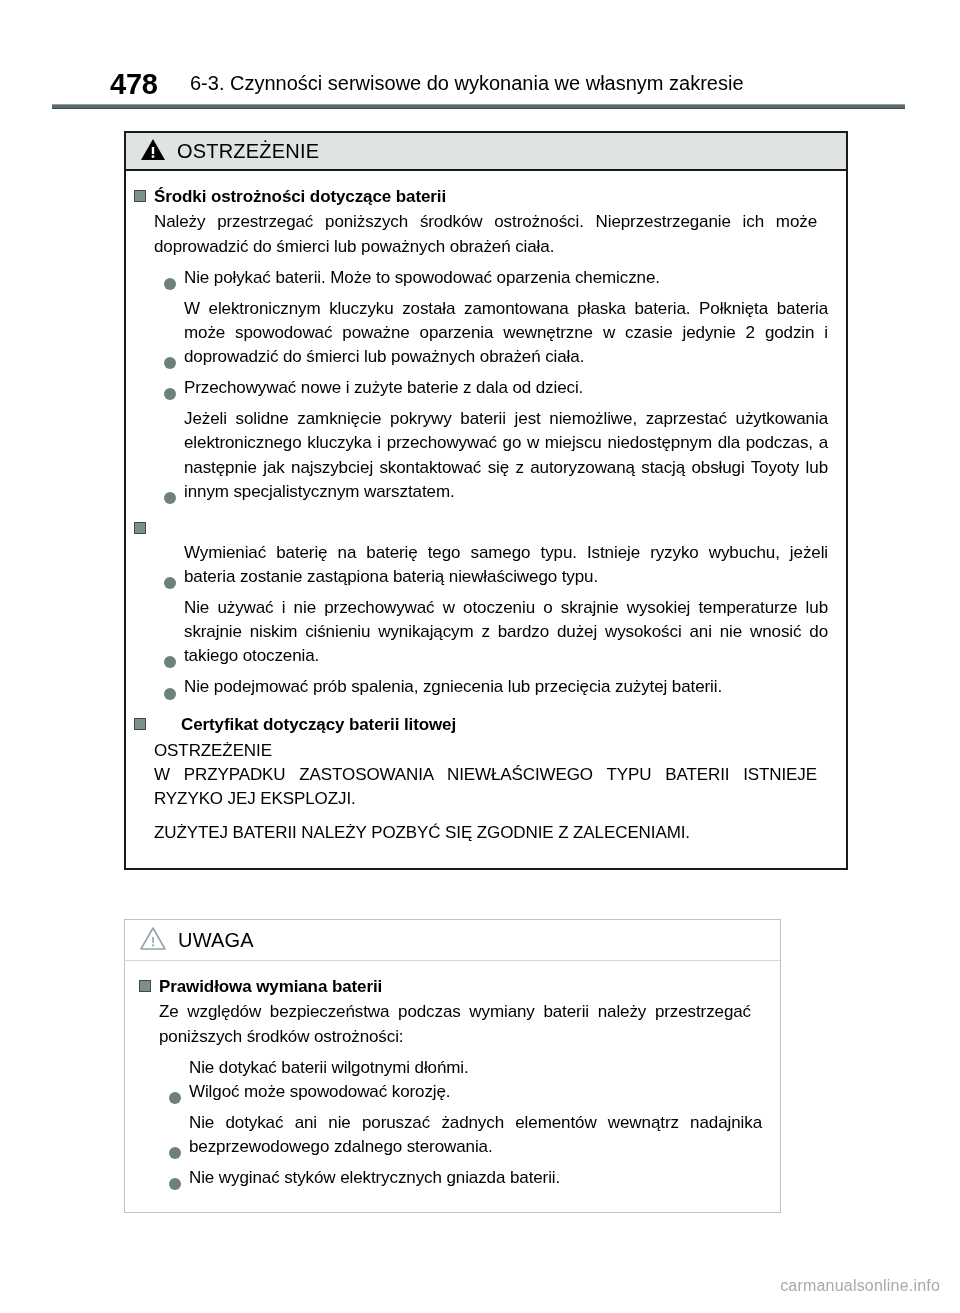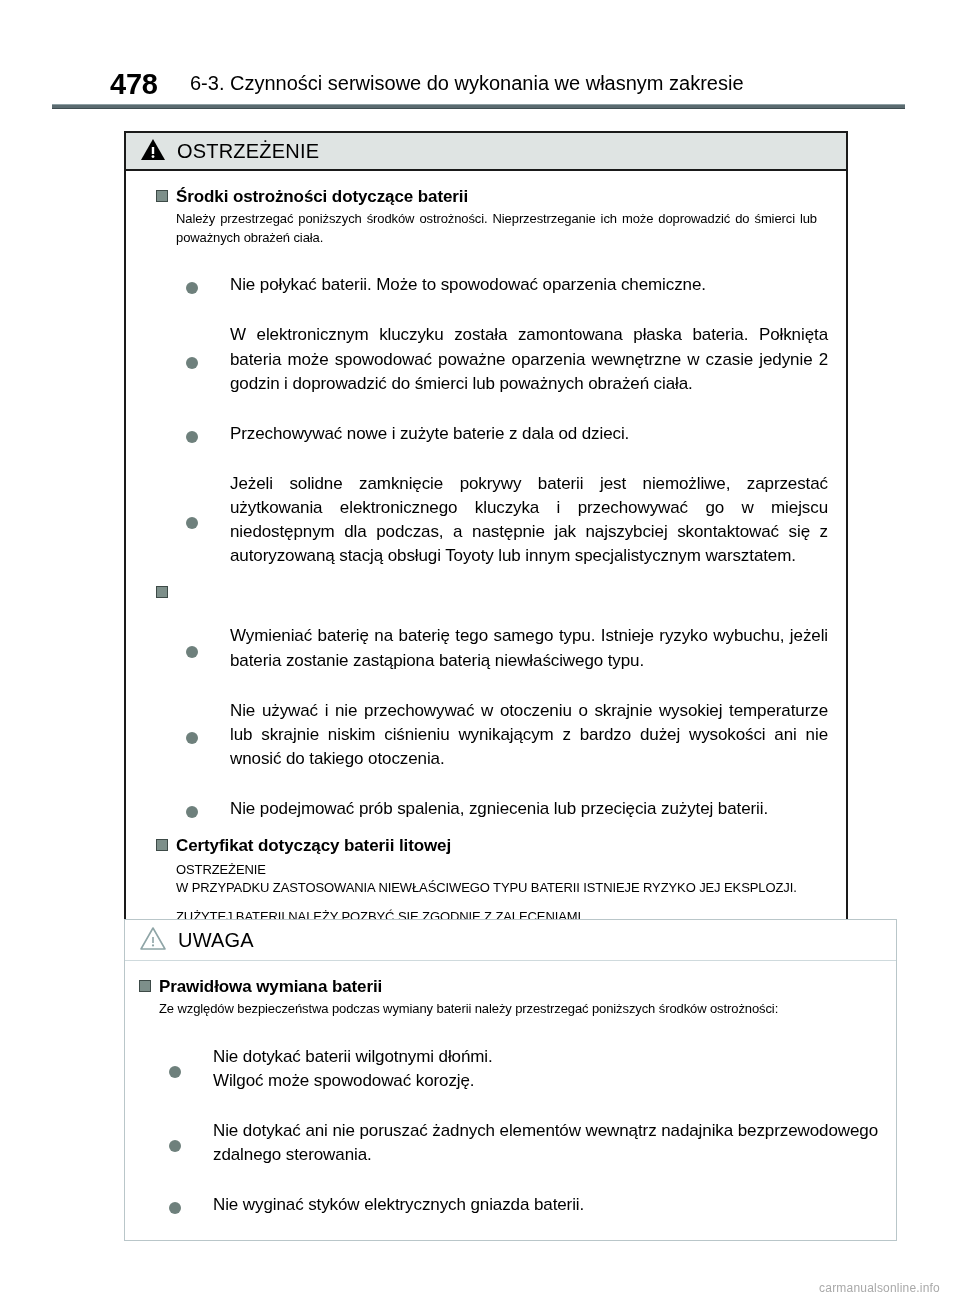--- a/index.html
+++ b/index.html
@@ -58,21 +58,21 @@
   }
   .box-warning {
     left: 124px;
     top: 131px;
     width: 724px;
     border: 2px solid #1a1a1a;
   }
   .box-caution {
     left: 124px;
     top: 919px;
-    width: 773px;
+    width: 657px;
     border: 1.5px solid #b9c6c9;
   }
 
   .box-head {
     display: flex;
     align-items: center;
     box-sizing: border-box;
     padding: 0 0 0 14px;
   }
   .box-warning .box-head {
@@ -87,21 +87,21 @@
   }
   .box-head-label {
     font-size: 20px;
     margin-left: 11px;
     letter-spacing: 0.2px;
   }
   .tri-icon { display: block; }
 
   .box-body {
     box-sizing: border-box;
-    padding: 14px 18px 18px 30px;
+    padding: 14px 18px 18px 8px;
   }
   .box-caution .box-body {
     padding: 14px 18px 22px 14px;
   }
 
   
   .sec {
     display: flex;
     align-items: flex-start;
     margin-bottom: 2px;
@@ -122,35 +122,34 @@
     line-height: 1.38;
     letter-spacing: -0.1px;
   }
   .sec-title.just {
     text-align: justify;
   }
 
   
   .para {
     margin: 2px 11px 4px 20px;
-    font-size: 13px;
+    font-size: 17px;
     line-height: 1.42;
     text-align: justify;
     text-justify: inter-word;
     letter-spacing: -0.1px;
   }
   .para.nojust { text-align: left; }
   .para.tight { margin-bottom: 0; margin-top: 0; }
 
   
   .item {
     display: flex;
-    align-items: center;
-    margin: 26px 0 0 30px;
-    gap: 24px;
+    align-items: flex-end;
+    margin: 7px 0 0 30px;
   }
   .rd-bullet {
     flex: 0 0 auto;
     width: 12px;
     height: 12px;
     border-radius: 50%;
     background: #6e807c;
     margin-top: 6px;
     margin-right: 8px;
   }
@@ -166,21 +165,21 @@
   .item-text .sub {
     display: block;
     text-align: left;
   }
 
   
   .watermark {
     position: absolute;
     right: 20px;
     bottom: 18px;
-    font-size: 12px;
+    font-size: 16px;
     color: #a9a9a9;
     letter-spacing: 0.2px;
   }
 </style>
 </head>
 <body>
 
 <div class="page-header">
   <div class="page-number">478</div>
   <div class="header-title">6-3. Czynności serwisowe do wykonania we własnym zakresie</div>
@@ -231,21 +230,21 @@
     </div>
     <div class="item">
       <span class="rd-bullet"></span>
       <span class="item-text">Nie używać i nie przechowywać w otoczeniu o skrajnie wysokiej temperaturze lub skrajnie niskim ciśnieniu wynikającym z bardzo dużej wysokości ani nie wnosić do takiego otoczenia.</span>
     </div>
     <div class="item">
       <span class="rd-bullet"></span>
       <span class="item-text nojust">Nie podejmować prób spalenia, zgniecenia lub przecięcia zużytej baterii.</span>
     </div>
 
-    <div class="sec" style="margin-top:13px;">
+    <div class="sec" style="margin-top:13px;gap:27px;">
       <span class="sq-bullet"></span>
       <span class="sec-title">Certyfikat dotyczący baterii litowej</span>
     </div>
     <div class="para nojust tight" style="margin-top:3px;">OSTRZEŻENIE</div>
     <div class="para tight">W PRZYPADKU ZASTOSOWANIA NIEWŁAŚCIWEGO TYPU BATERII ISTNIEJE RYZYKO JEJ EKSPLOZJI.</div>
     <div class="para nojust" style="margin-top:10px;">ZUŻYTEJ BATERII NALEŻY POZBYĆ SIĘ ZGODNIE Z ZALECENIAMI.</div>
 
   </div>
 </div>
 

